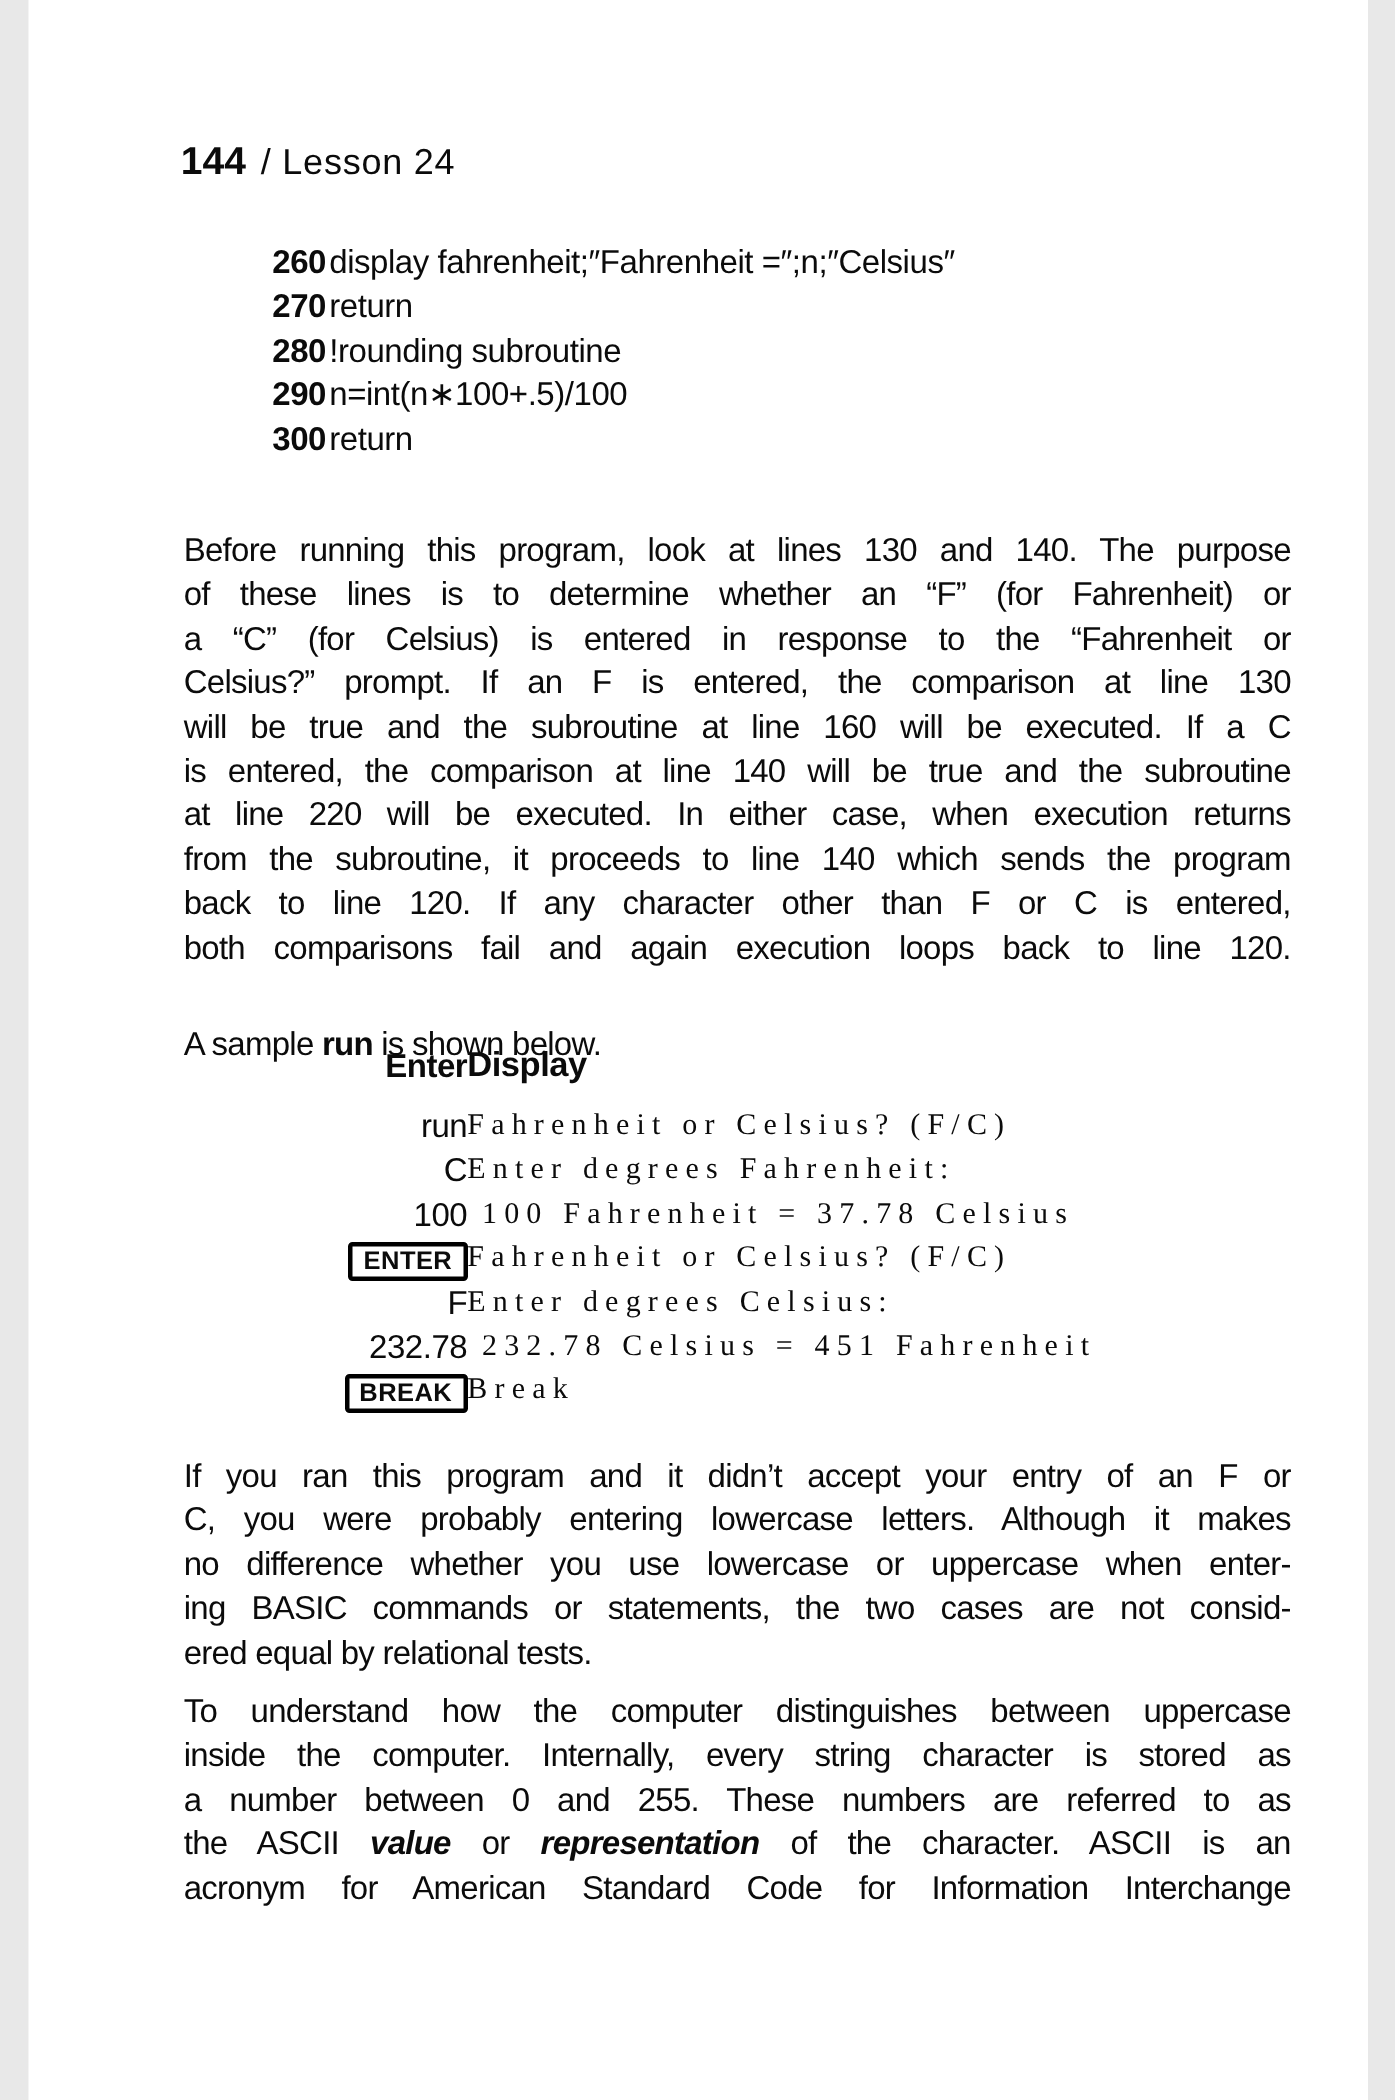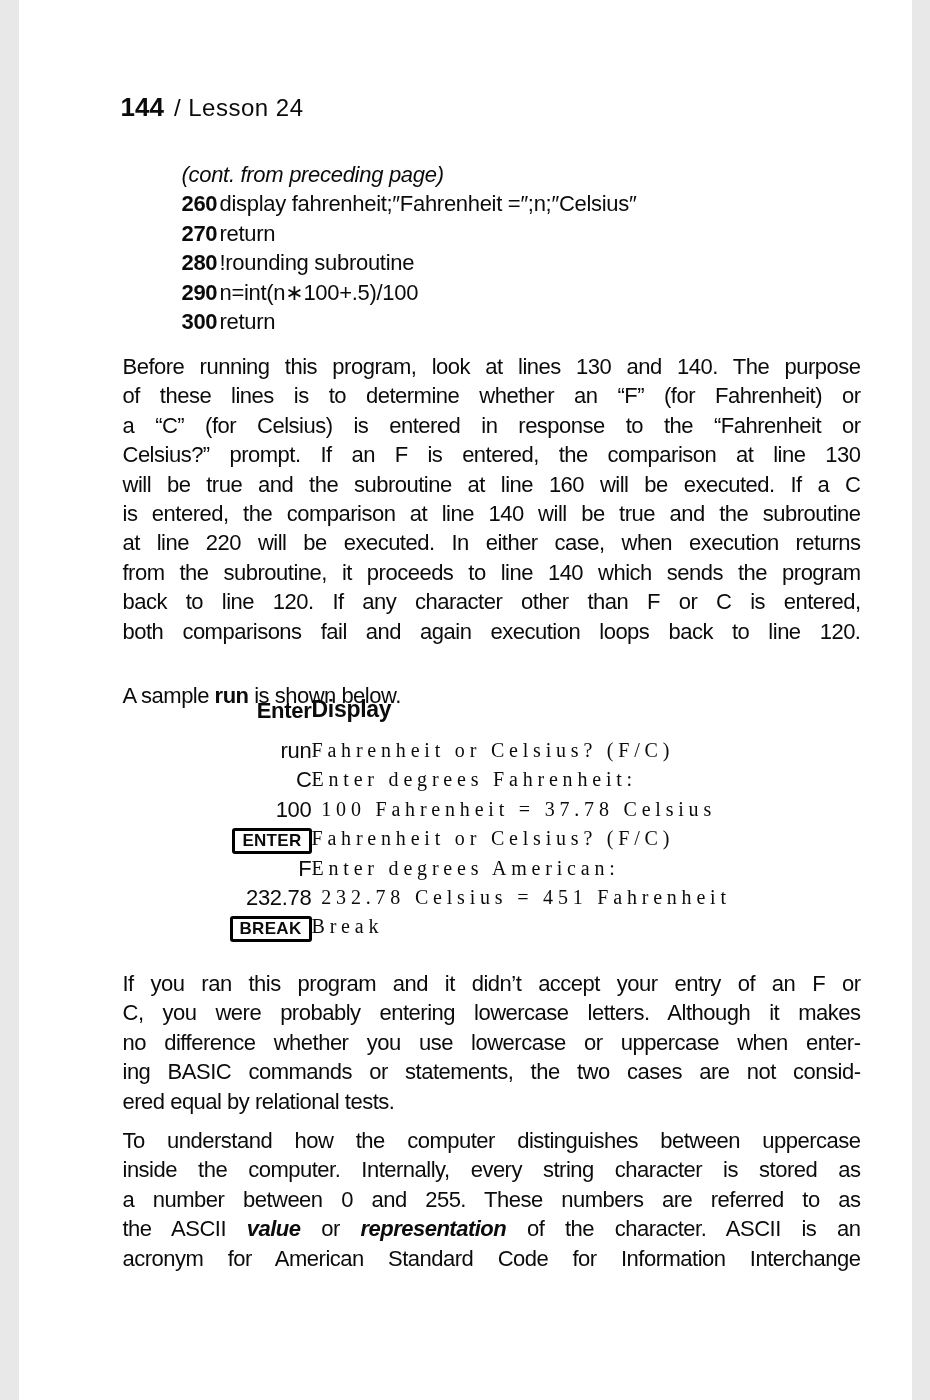--- a/index.html
+++ b/index.html
@@ -57,21 +57,20 @@
 </head>
 <body>
 
 <div class="page">
 
   <div class="header">
     <span class="pgnum">144</span><span class="lesson">/ Lesson 24</span>
   </div>
 
   <div class="codeblock">
-    <div class="cont">(cont. from preceding page)</div>
     <div class="code-row">
       <span class="code-num">260</span>
       <span class="code-text">display fahrenheit;″Fahrenheit =″;n;″Celsius″</span>
     </div>
     <div class="code-row">
       <span class="code-num">270</span>
       <span class="code-text">return</span>
     </div>
     <div class="code-row">
       <span class="code-num">280</span>
@@ -120,21 +119,21 @@
     <div class="t-row">
       <span class="enter-col">100</span>
       <span class="display-cell"> 100 Fahrenheit = 37.78 Celsius</span>
     </div>
     <div class="t-row">
       <span class="enter-col"><span class="keycap">ENTER</span></span>
       <span class="display-cell">Fahrenheit or Celsius? (F/C)</span>
     </div>
     <div class="t-row">
       <span class="enter-col">F</span>
-      <span class="display-cell">Enter degrees American:</span>
+      <span class="display-cell">Enter degrees Celsius:</span>
     </div>
     <div class="t-row">
       <span class="enter-col">232.78</span>
       <span class="display-cell"> 232.78 Celsius = 451 Fahrenheit</span>
     </div>
     <div class="t-row">
       <span class="enter-col"><span class="keycap">BREAK</span></span>
       <span class="display-cell">Break</span>
     </div>
   </div>

